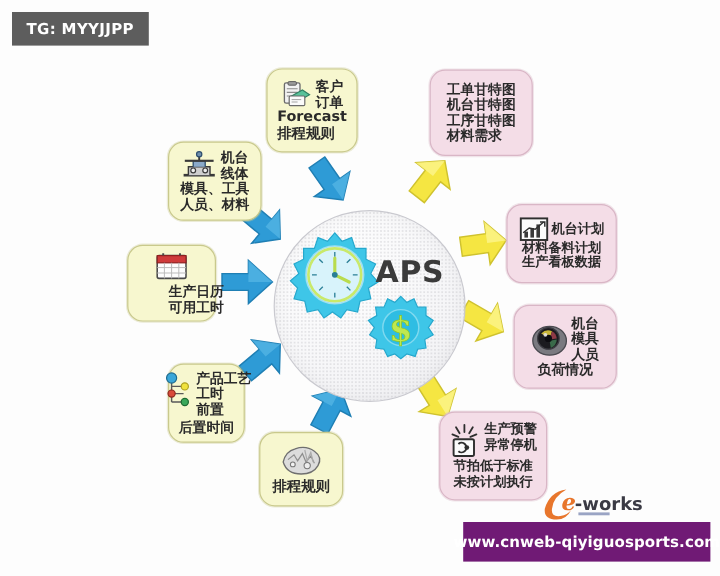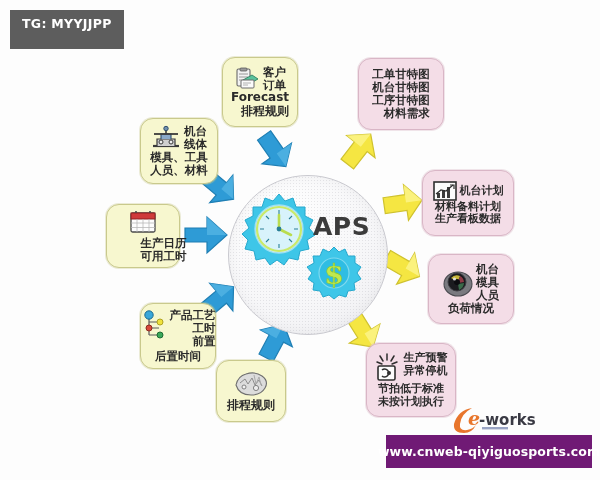--- a/index.html
+++ b/index.html
@@ -25,21 +25,21 @@
 
   
   #tg-badge {
     position: absolute;
     left: 10px; top: 10px;
     background: #5d5d5d;
     color: #ffffff;
     font-size: 12.5px;
     font-weight: bold;
     letter-spacing: 0.3px;
-    padding: 6px 12px 18px 12px;
+    padding: 6px 12px 7px 12px;
     z-index: 40;
     white-space: nowrap;
   }
 
   
   #url-banner {
     position: absolute;
     left: 386px; top: 435px;
     width: 206px; height: 33px;
     background: #701a75;
@@ -63,21 +63,21 @@
   }
 
   
   .node {
     position: absolute;
     box-sizing: border-box;
     border-radius: 13px;
     display: flex;
     align-items: center;
     justify-content: center;
-    text-align: right;
+    text-align: left;
     z-index: 20;
   }
   .node .txt {
     display: block;
     line-height: 1.12;
     font-weight: bold;
     color: #2a2a2a;
     white-space: pre;
   }
   .node.input {
@@ -103,21 +103,21 @@
   .node .body {
     display: flex;
     flex-direction: column;
     align-items: center;
   }
 
   
   #node-orders   { left: 222px; top: 57px;  width: 76px;  height: 70px; }
   #node-machine  { left: 140px; top: 118px; width: 78px;  height: 66px; }
   #node-calendar { left: 106px; top: 204px; width: 74px;  height: 64px; }
-  #node-process  { left: 140px; top: 303px; width: 76px;  height: 66px; }
+  #node-process  { left: 140px; top: 303px; width: 64px;  height: 66px; }
   #node-rules    { left: 216px; top: 360px; width: 70px;  height: 62px; }
 
   
   #node-gantt    { left: 358px; top: 58px;  width: 86px;  height: 72px; }
   #node-plan     { left: 422px; top: 170px; width: 92px;  height: 66px; }
   #node-load     { left: 428px; top: 254px; width: 86px;  height: 70px; }
   #node-alert    { left: 366px; top: 343px; width: 90px;  height: 74px; }
 
   
   #node-orders   .txt { font-size: 11.5px; }

